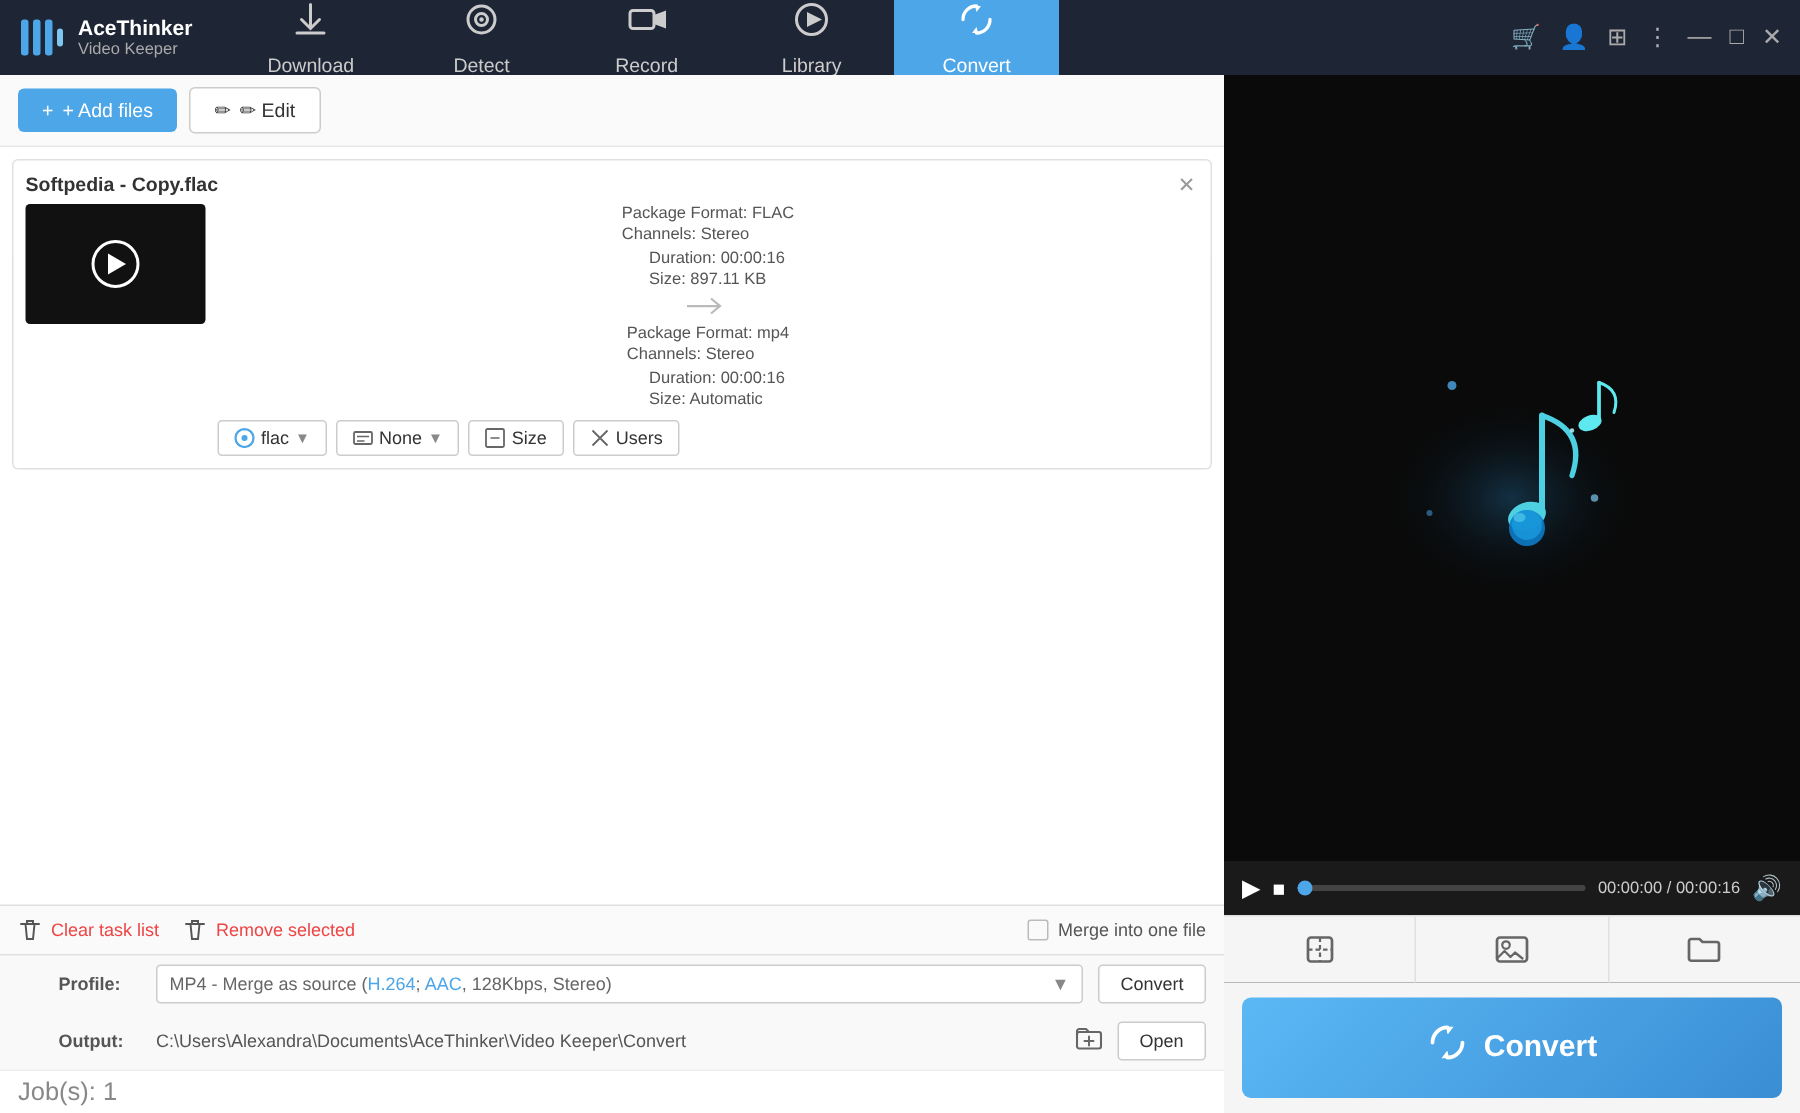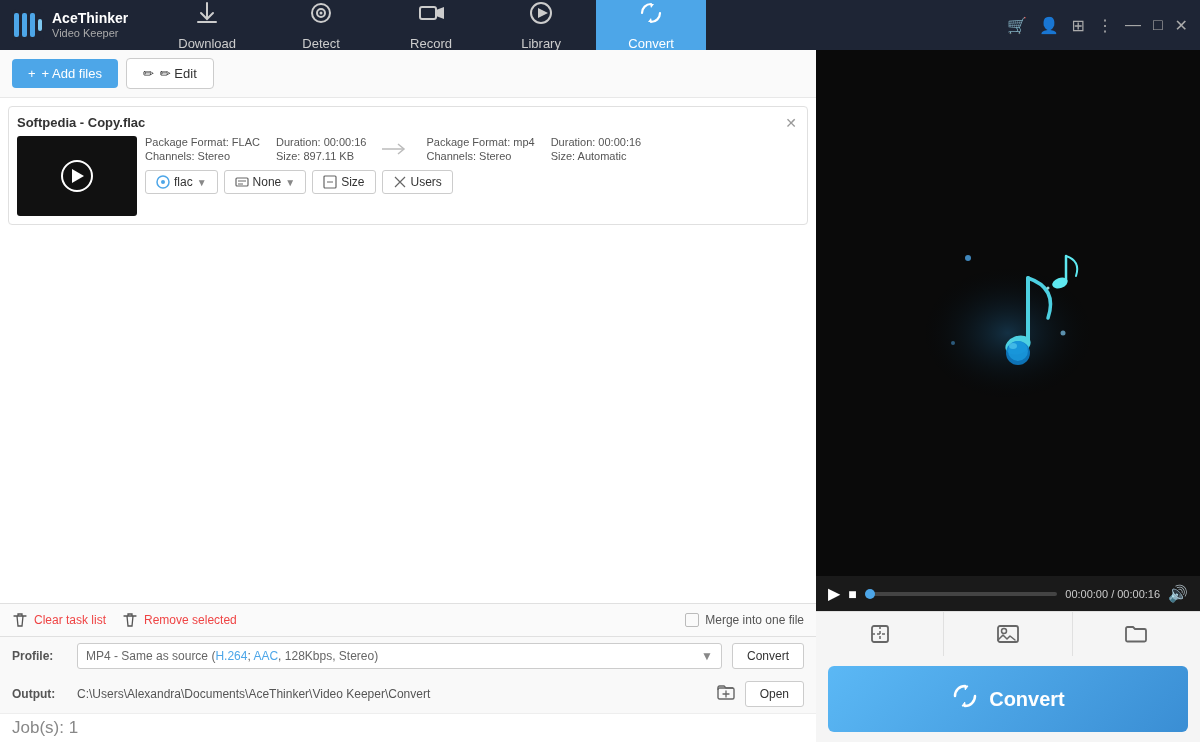--- a/index.html
+++ b/index.html
@@ -83,21 +83,21 @@
     
     .bottom-bar {
       display: flex; align-items: center; gap: 16px; padding: 8px 12px;
       border-top: 1px solid #e0e0e0; background: #fafafa; font-size: 12px; color: #555;
     }
     .bottom-btn { cursor: pointer; display: flex; align-items: center; gap: 6px; color: #ef4444; }
     .merge-container { display: flex; align-items: center; gap: 6px; margin-left: auto; }
     .checkbox { width: 14px; height: 14px; border: 1px solid #bbb; border-radius: 2px; cursor: pointer; }
 
     
-    .profile-section { border-top: 1px solid #e0e0e0; background: #f9f9f9; }
+    .profile-section { border-top: 1px solid #e0e0e0; background: #f9f9f9; padding-left: 27px; }
     .profile-row {
       display: flex; align-items: center; padding: 6px 12px; gap: 10px; font-size: 12px; color: #333;
     }
     .profile-label { width: 55px; font-weight: 600; color: #555; flex-shrink: 0; }
     .profile-select {
       flex: 1; border: 1px solid #ccc; border-radius: 3px; padding: 5px 8px;
       font-size: 12px; cursor: pointer; background: #fff; display: flex; align-items: center; justify-content: space-between;
     }
     .settings-btn {
       border: 1px solid #ccc; border-radius: 3px; padding: 5px 14px; font-size: 12px;
@@ -250,21 +250,21 @@
         <div class="file-item">
           <div class="close-btn">✕</div>
           <div class="file-name">Softpedia - Copy.flac</div>
           <div style="display:flex; align-items:flex-start; gap:8px;">
             <div class="file-thumbnail">
               <div class="play-btn-circle">
                 <div class="play-triangle"></div>
               </div>
             </div>
             <div class="file-info">
-              <div style="display:flex; align-items:center; gap:4px;">
+              <div style="display:flex; align-items:center; gap:4px;flex-direction:column;">
                 <div class="meta-block">
                   <span style="font-size:11px;color:#555;">Package Format: FLAC</span>
                   <span style="font-size:11px;color:#555;">Channels: Stereo</span>
                 </div>
                 <div class="meta-block" style="margin-left:12px;">
                   <span style="font-size:11px;color:#555;">Duration: 00:00:16</span>
                   <span style="font-size:11px;color:#555;">Size: 897.11 KB</span>
                 </div>
                 <div style="display:flex; align-items:center; padding:0 12px;">
                   <svg width="28" height="16" viewBox="0 0 28 16">
@@ -335,21 +335,21 @@
           <div class="checkbox"></div>
           <span>Merge into one file</span>
         </div>
       </div>
 
       <div class="profile-section">
         <div class="profile-row">
           <span class="profile-label">Profile:</span>
           <div class="profile-select">
             <span>
-              <span style="color:#666;">MP4 - Same as source (</span><span style="color:#4da6e8;">H.264</span><span style="color:#666;">; </span><span style="color:#4da6e8;">AAC</span><span style="color:#666;">, 128Kbps, Stereo)</span>
+              <span style="color:#666;">MP4 - Merge as source (</span><span style="color:#4da6e8;">H.264</span><span style="color:#666;">; </span><span style="color:#4da6e8;">AAC</span><span style="color:#666;">, 128Kbps, Stereo)</span>
             </span>
             <span style="color:#888;">▼</span>
           </div>
           <button class="settings-btn">Convert</button>
         </div>
         <div class="output-row">
           <span class="profile-label">Output:</span>
           <span class="output-path">C:\Users\Alexandra\Documents\AceThinker\Video Keeper\Convert</span>
           <span class="icon-btn">
             <svg width="18" height="18" viewBox="0 0 18 18" fill="none">

